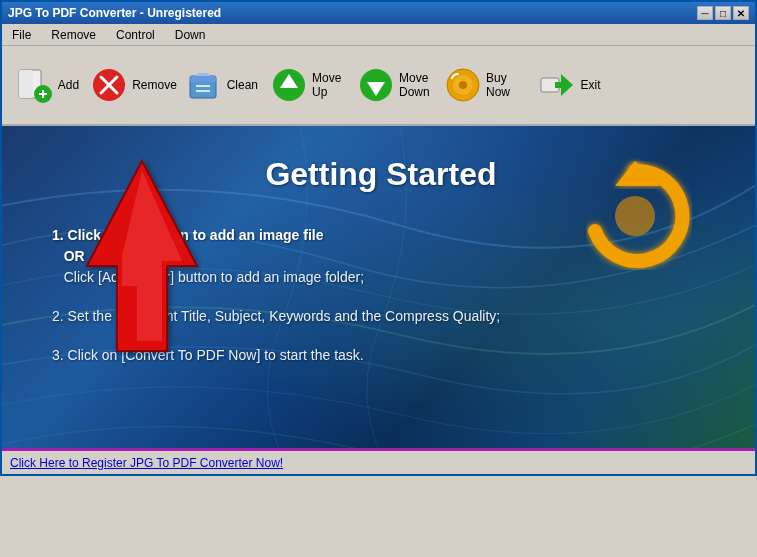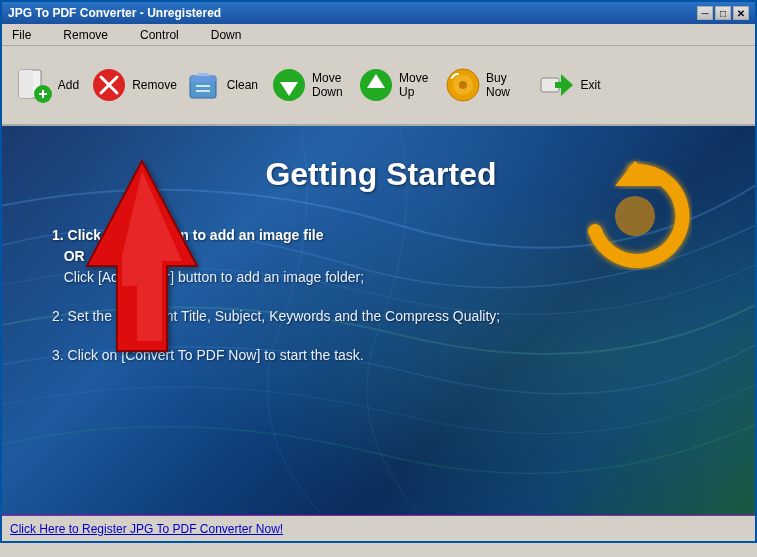--- a/index.html
+++ b/index.html
@@ -8,21 +8,21 @@
       height: 557px;
       font-family: 'Segoe UI', Tahoma, Geneva, Verdana, sans-serif;
       font-size: 12px;
       background: #d4d0c8;
       overflow: hidden;
     }
 
     
     .window {
       width: 757px;
-      height: 543px;
+      height: 476px;
       border: 2px solid #0054a6;
       background: #d4d0c8;
       display: flex;
       flex-direction: column;
     }
 
     .title-bar {
       background: linear-gradient(to bottom, #2a73c5, #1a50a0);
       color: white;
       padding: 4px 6px;
@@ -51,21 +51,21 @@
       background: linear-gradient(to bottom, #e0e0e0, #c0c0c0);
       color: #000;
     }
 
     
     .menu-bar {
       background: #d4d0c8;
       border-bottom: 1px solid #aaa;
       display: flex;
       padding: 2px 4px;
-      gap: 20px;
+      gap: 8px;
       height: 22px;
       align-items: center;
     }
 
     .menu-item {
       padding: 2px 6px;
       cursor: pointer;
       font-size: 12px;
       color: #000;
     }
@@ -180,21 +180,21 @@
     .wave-lines {
       position: absolute;
       top: 0; left: 0; right: 0; bottom: 0;
       pointer-events: none;
     }
 
     
     .bottom-bar {
       height: 26px;
       background: #d4d0c8;
-      border-top: 1px solid #a21caf;
+      border-top: 3px solid #a21caf;
       display: flex;
       align-items: center;
       padding: 0 8px;
     }
 
     .register-link {
       color: #0000cc;
       text-decoration: underline;
       font-size: 12px;
       cursor: pointer;
@@ -263,34 +263,34 @@
           <line x1="12" y1="25" x2="26" y2="25" stroke="white" stroke-width="1.5"></line>
         </svg>
       </div>
       <span>Clean</span>
     </div>
 
     <div class="toolbar-btn">
       <div class="icon-area">
         <svg width="38" height="38" viewBox="0 0 38 38">
           <circle cx="19" cy="19" r="16" fill="#22aa22"></circle>
+          <polygon points="19,8 28,22 10,22" fill="white"></polygon>
+        </svg>
+      </div>
+      <span>Move Up</span>
+    </div>
+
+    <div class="toolbar-btn">
+      <div class="icon-area">
+        <svg width="38" height="38" viewBox="0 0 38 38">
+          <circle cx="19" cy="19" r="16" fill="#22aa22"></circle>
           <polygon points="19,30 28,16 10,16" fill="white"></polygon>
         </svg>
       </div>
       <span>Move Down</span>
-    </div>
-
-    <div class="toolbar-btn">
-      <div class="icon-area">
-        <svg width="38" height="38" viewBox="0 0 38 38">
-          <circle cx="19" cy="19" r="16" fill="#22aa22"></circle>
-          <polygon points="19,8 28,22 10,22" fill="white"></polygon>
-        </svg>
-      </div>
-      <span>Move Up</span>
     </div>
 
     <div class="toolbar-btn">
       <div class="icon-area">
         <svg width="38" height="38" viewBox="0 0 38 38">
 
           <circle cx="19" cy="19" r="16" fill="#e8a000" stroke="#c07800" stroke-width="1"></circle>
           <circle cx="19" cy="19" r="10" fill="#f0b020"></circle>
           <circle cx="19" cy="19" r="4" fill="#c07800"></circle>
 

